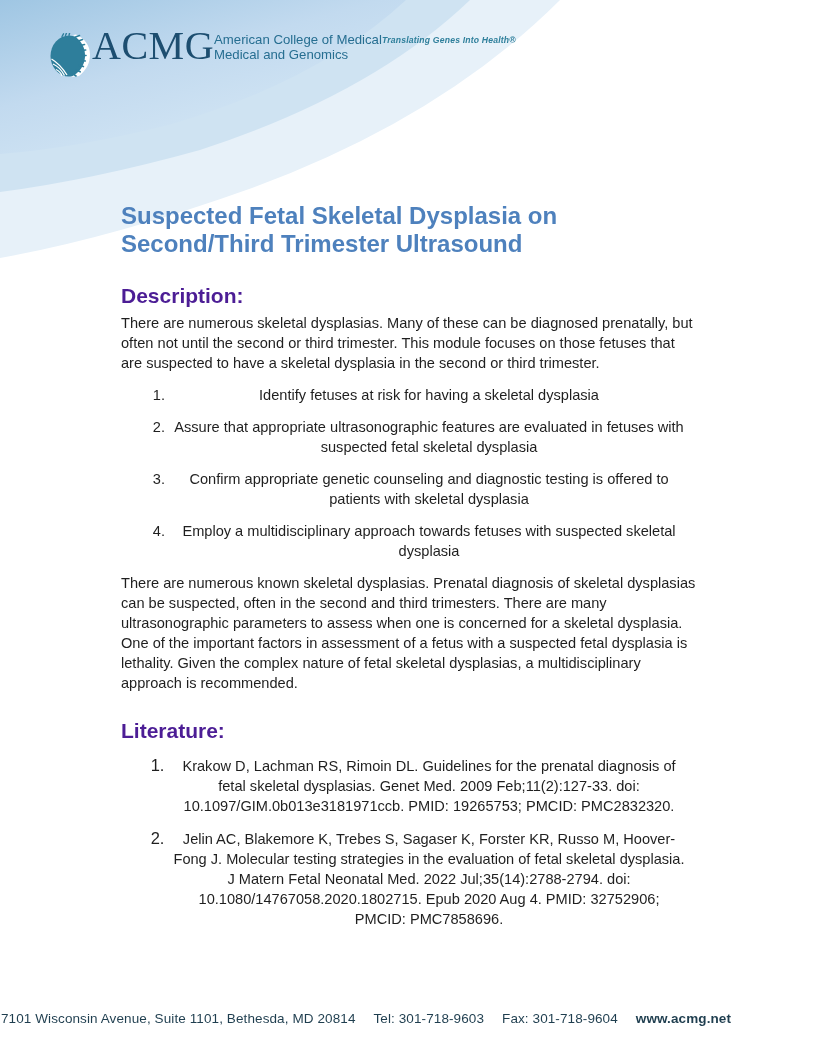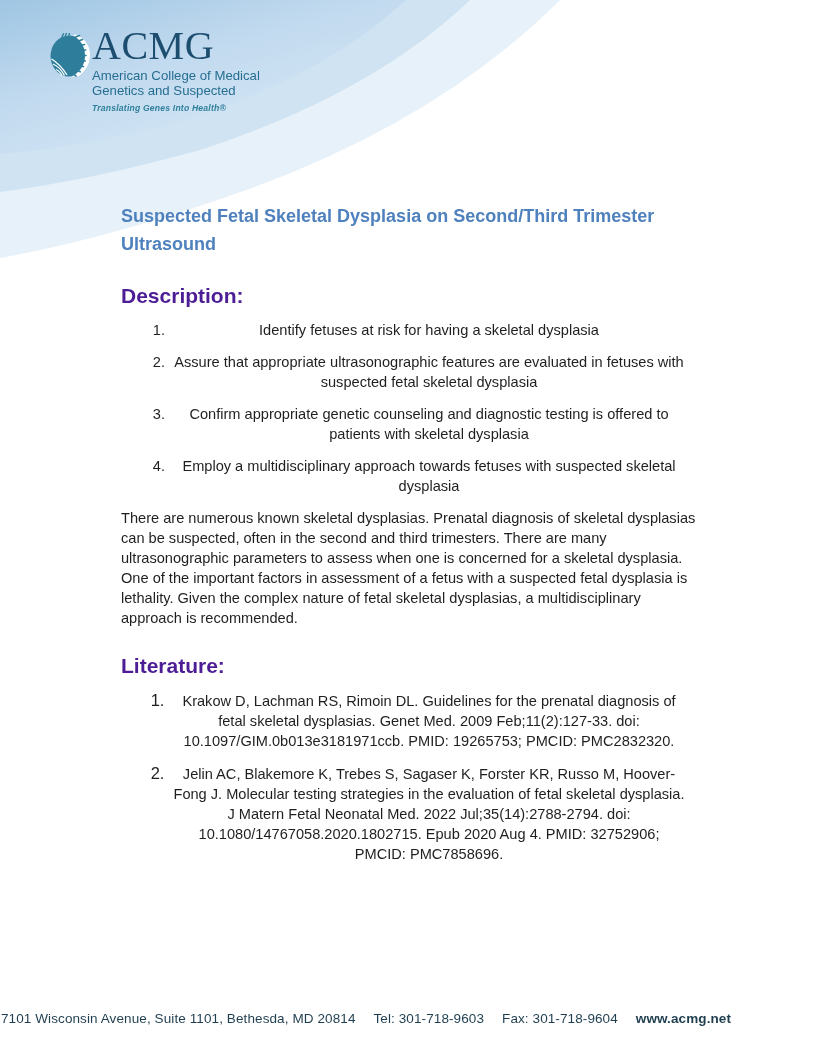--- a/index.html
+++ b/index.html
@@ -19,21 +19,21 @@
     width: 816px; height: 280px;
     pointer-events: none;
   }
 
   
   .logo {
     position: absolute; top: 30px; left: 50px;
     display: flex; flex-direction: row; align-items: flex-start;
   }
   .logo-globe { margin-top: 3px; width: 41px; height: 45px; flex: 0 0 auto; }
-  .logo-text { display: flex; flex-direction: column; margin-left: 1px; }
+  .logo-text { display: flex; flex-direction: row; margin-left: 1px; }
   .logo-acronym {
     font-family: "Liberation Serif", serif;
     font-size: 40px; line-height: 40px;
     color: #1d4e70; letter-spacing: 0.5px;
     margin-top: -4px;
   }
   .logo-org {
     font-size: 13.2px; line-height: 15px;
     color: #266e91; margin-top: 2px;
   }
@@ -41,21 +41,21 @@
     font-size: 8.6px; font-weight: bold; font-style: italic;
     color: #2e7f9b; margin-top: 5px; letter-spacing: 0.2px;
   }
 
   
   .content {
     position: absolute; top: 202px; left: 121px;
     width: 578px;
   }
   .doc-title {
-    font-size: 18px; font-weight: bold; line-height: 28px;
+    font-size: 24px; font-weight: bold; line-height: 28px;
     color: #4e81bd; margin: 0 0 2px 0;
   }
   .doc-version { font-size: 14.6px; line-height: 20px; margin: 0; }
 
   h2.section-heading {
     font-size: 21px; font-weight: bold; line-height: 24px;
     color: #4c1d95; margin: 26px 0 5px 0;
   }
   .para { font-size: 14.6px; line-height: 20px; margin: 0; }
 
@@ -121,31 +121,32 @@
     <g stroke="#ffffff" stroke-width="1.3" fill="none">
       <path d="M1.5,26 Q10,31 17,42"></path>
       <path d="M3,31 Q10,34 14.5,42.5"></path>
       <path d="M6,36.5 Q10.5,38.5 12,42.8"></path>
     </g>
   </svg>
   <div class="logo-text">
     <div class="logo-acronym">ACMG</div>
     <div class="logo-org">
       <div>American College of Medical</div>
-      <div>Genetics and Suspected</div>
+      <div>Medical and Genomics</div>
     </div>
     <div class="logo-tagline">Translating Genes Into Health®</div>
   </div>
 </div>
 
 <div class="content">
 
   <h1 class="doc-title">Suspected Fetal Skeletal Dysplasia on Second/Third Trimester Ultrasound</h1>
 
   <h2 class="section-heading">Description:</h2>
+  <p class="para">There are numerous skeletal dysplasias. Many of these can be diagnosed prenatally, but often not until the second or third trimester. This module focuses on those fetuses that are suspected to have a skeletal dysplasia in the second or third trimester.</p>
 
   <ol class="obj-list">
     <li>Identify fetuses at risk for having a skeletal dysplasia</li>
     <li>Assure that appropriate ultrasonographic features are evaluated in fetuses with suspected fetal skeletal dysplasia</li>
     <li>Confirm appropriate genetic counseling and diagnostic testing is offered to patients with skeletal dysplasia</li>
     <li>Employ a multidisciplinary approach towards fetuses with suspected skeletal dysplasia</li>
   </ol>
 
   <p class="para">There are numerous known skeletal dysplasias. Prenatal diagnosis of skeletal dysplasias can be suspected, often in the second and third trimesters. There are many ultrasonographic parameters to assess when one is concerned for a skeletal dysplasia. One of the important factors in assessment of a fetus with a suspected fetal dysplasia is lethality. Given the complex nature of fetal skeletal dysplasias, a multidisciplinary approach is recommended.</p>
 

